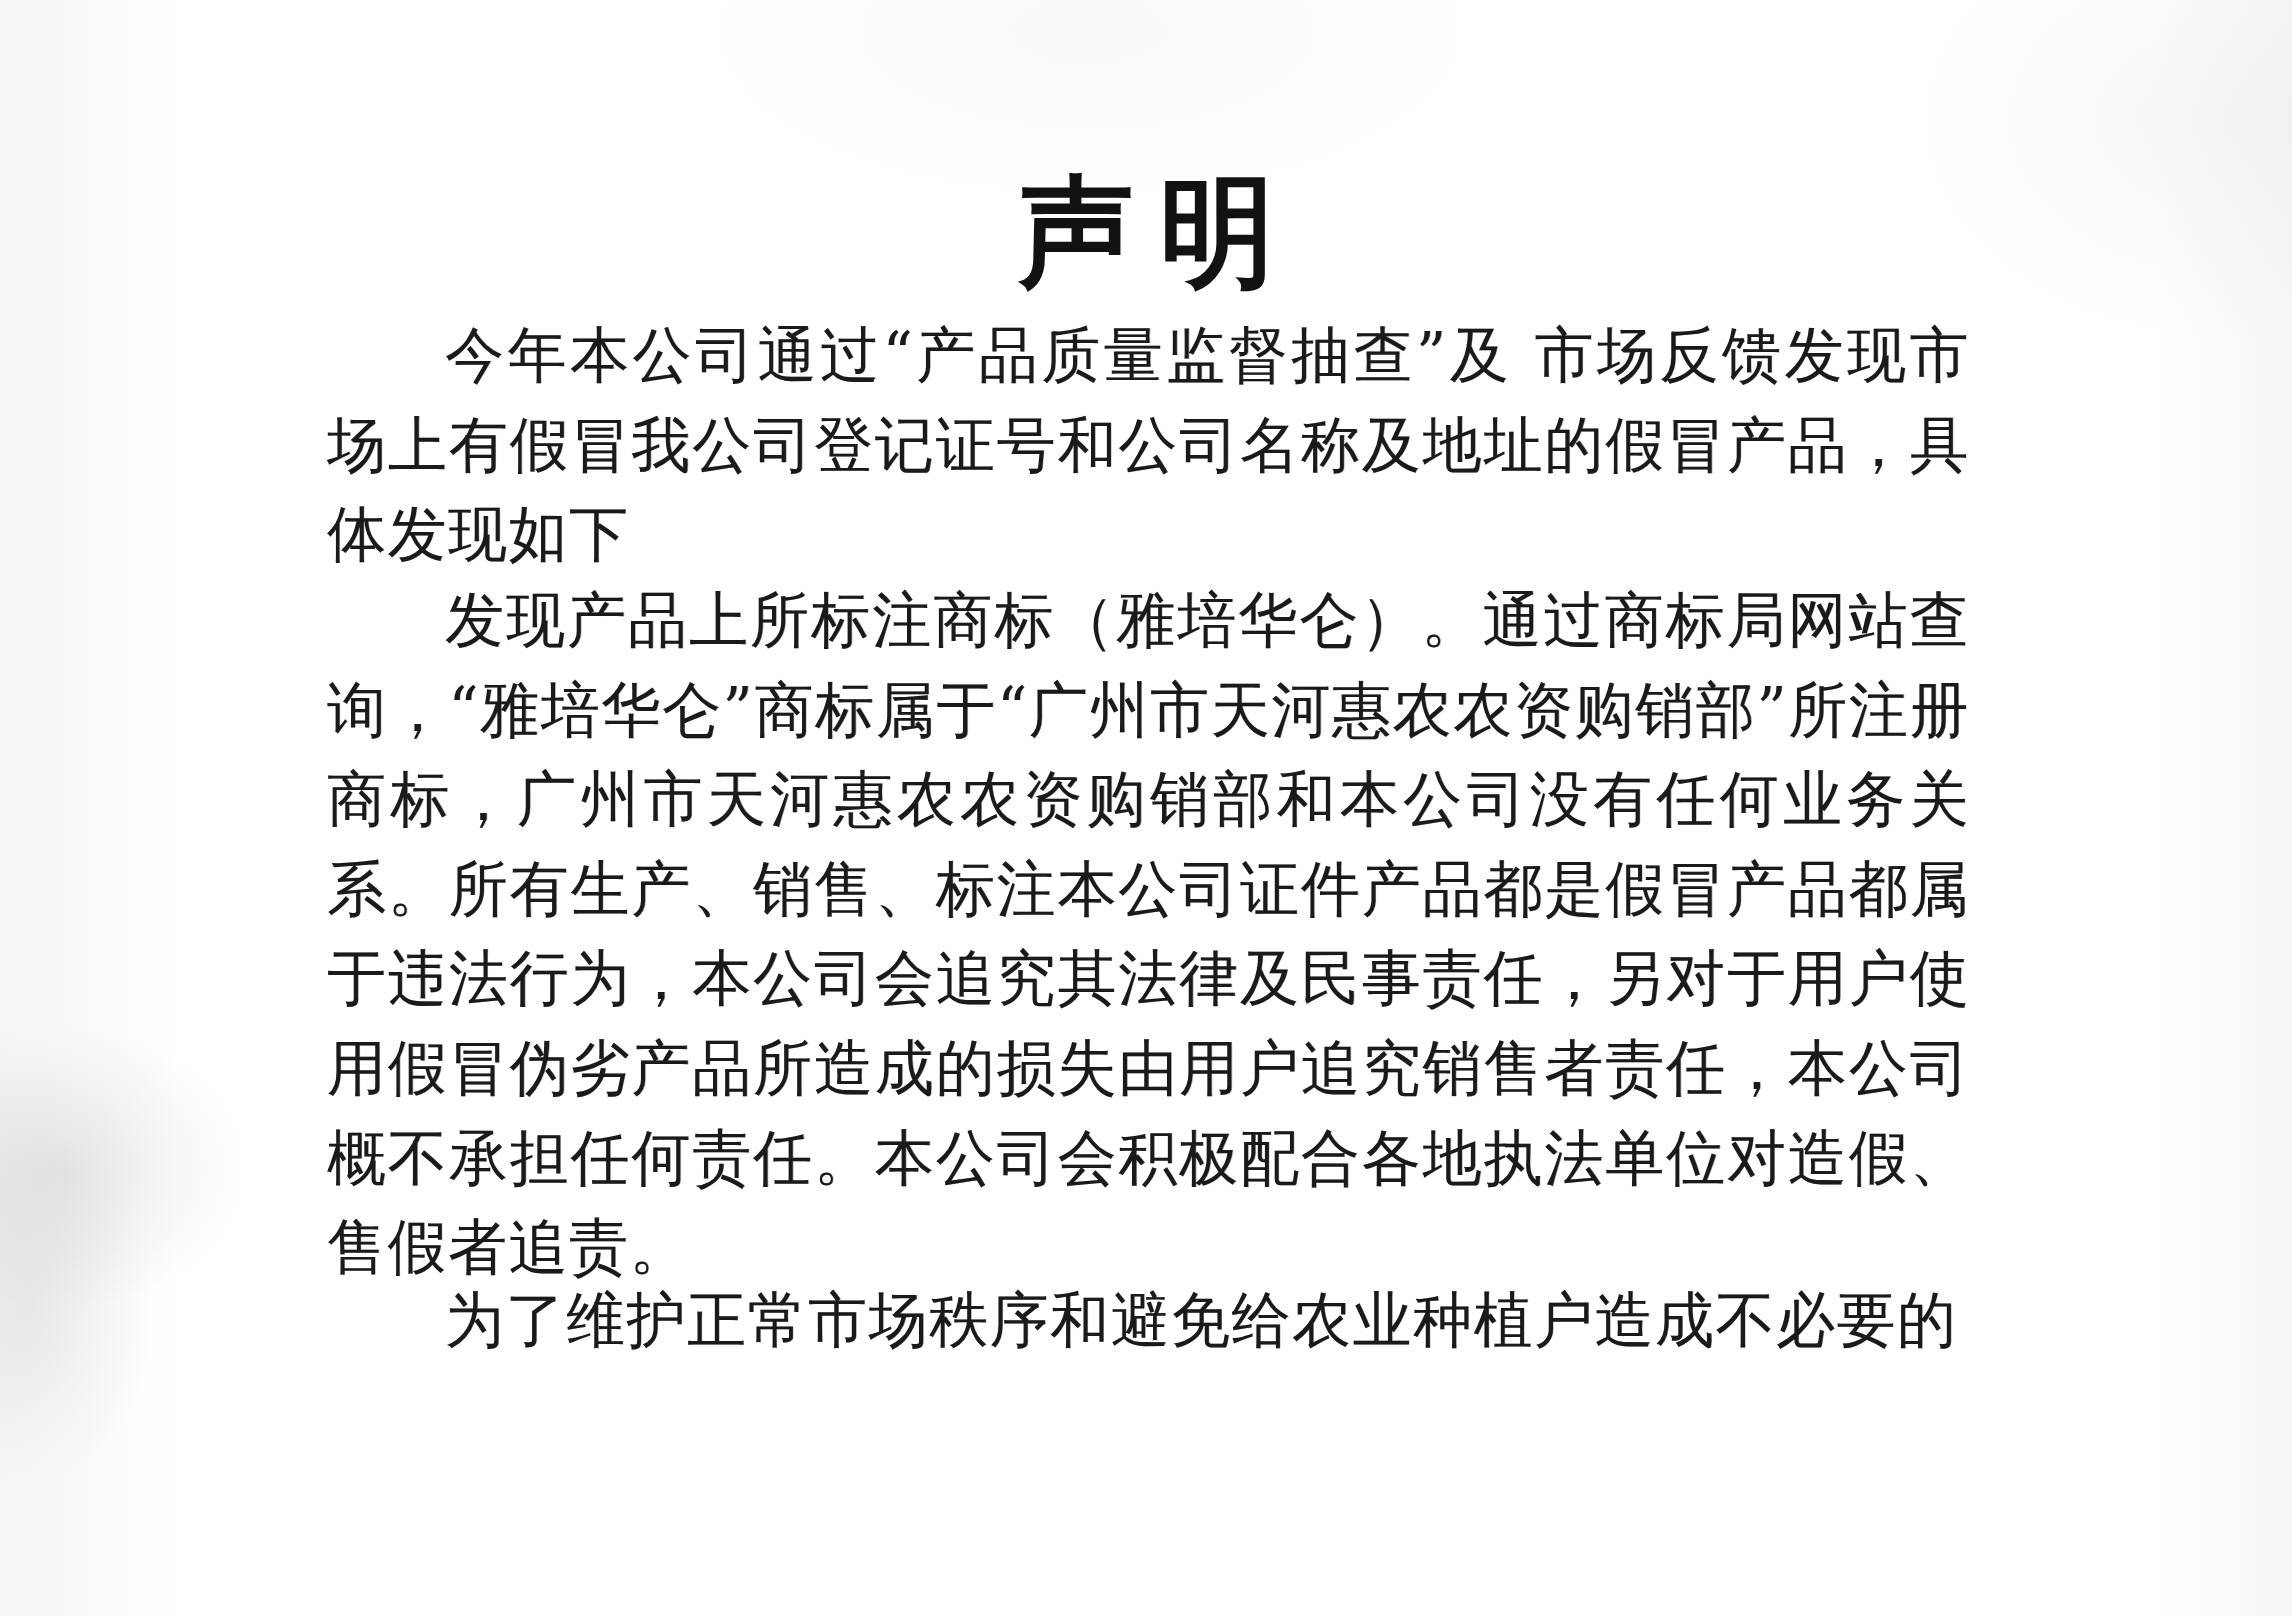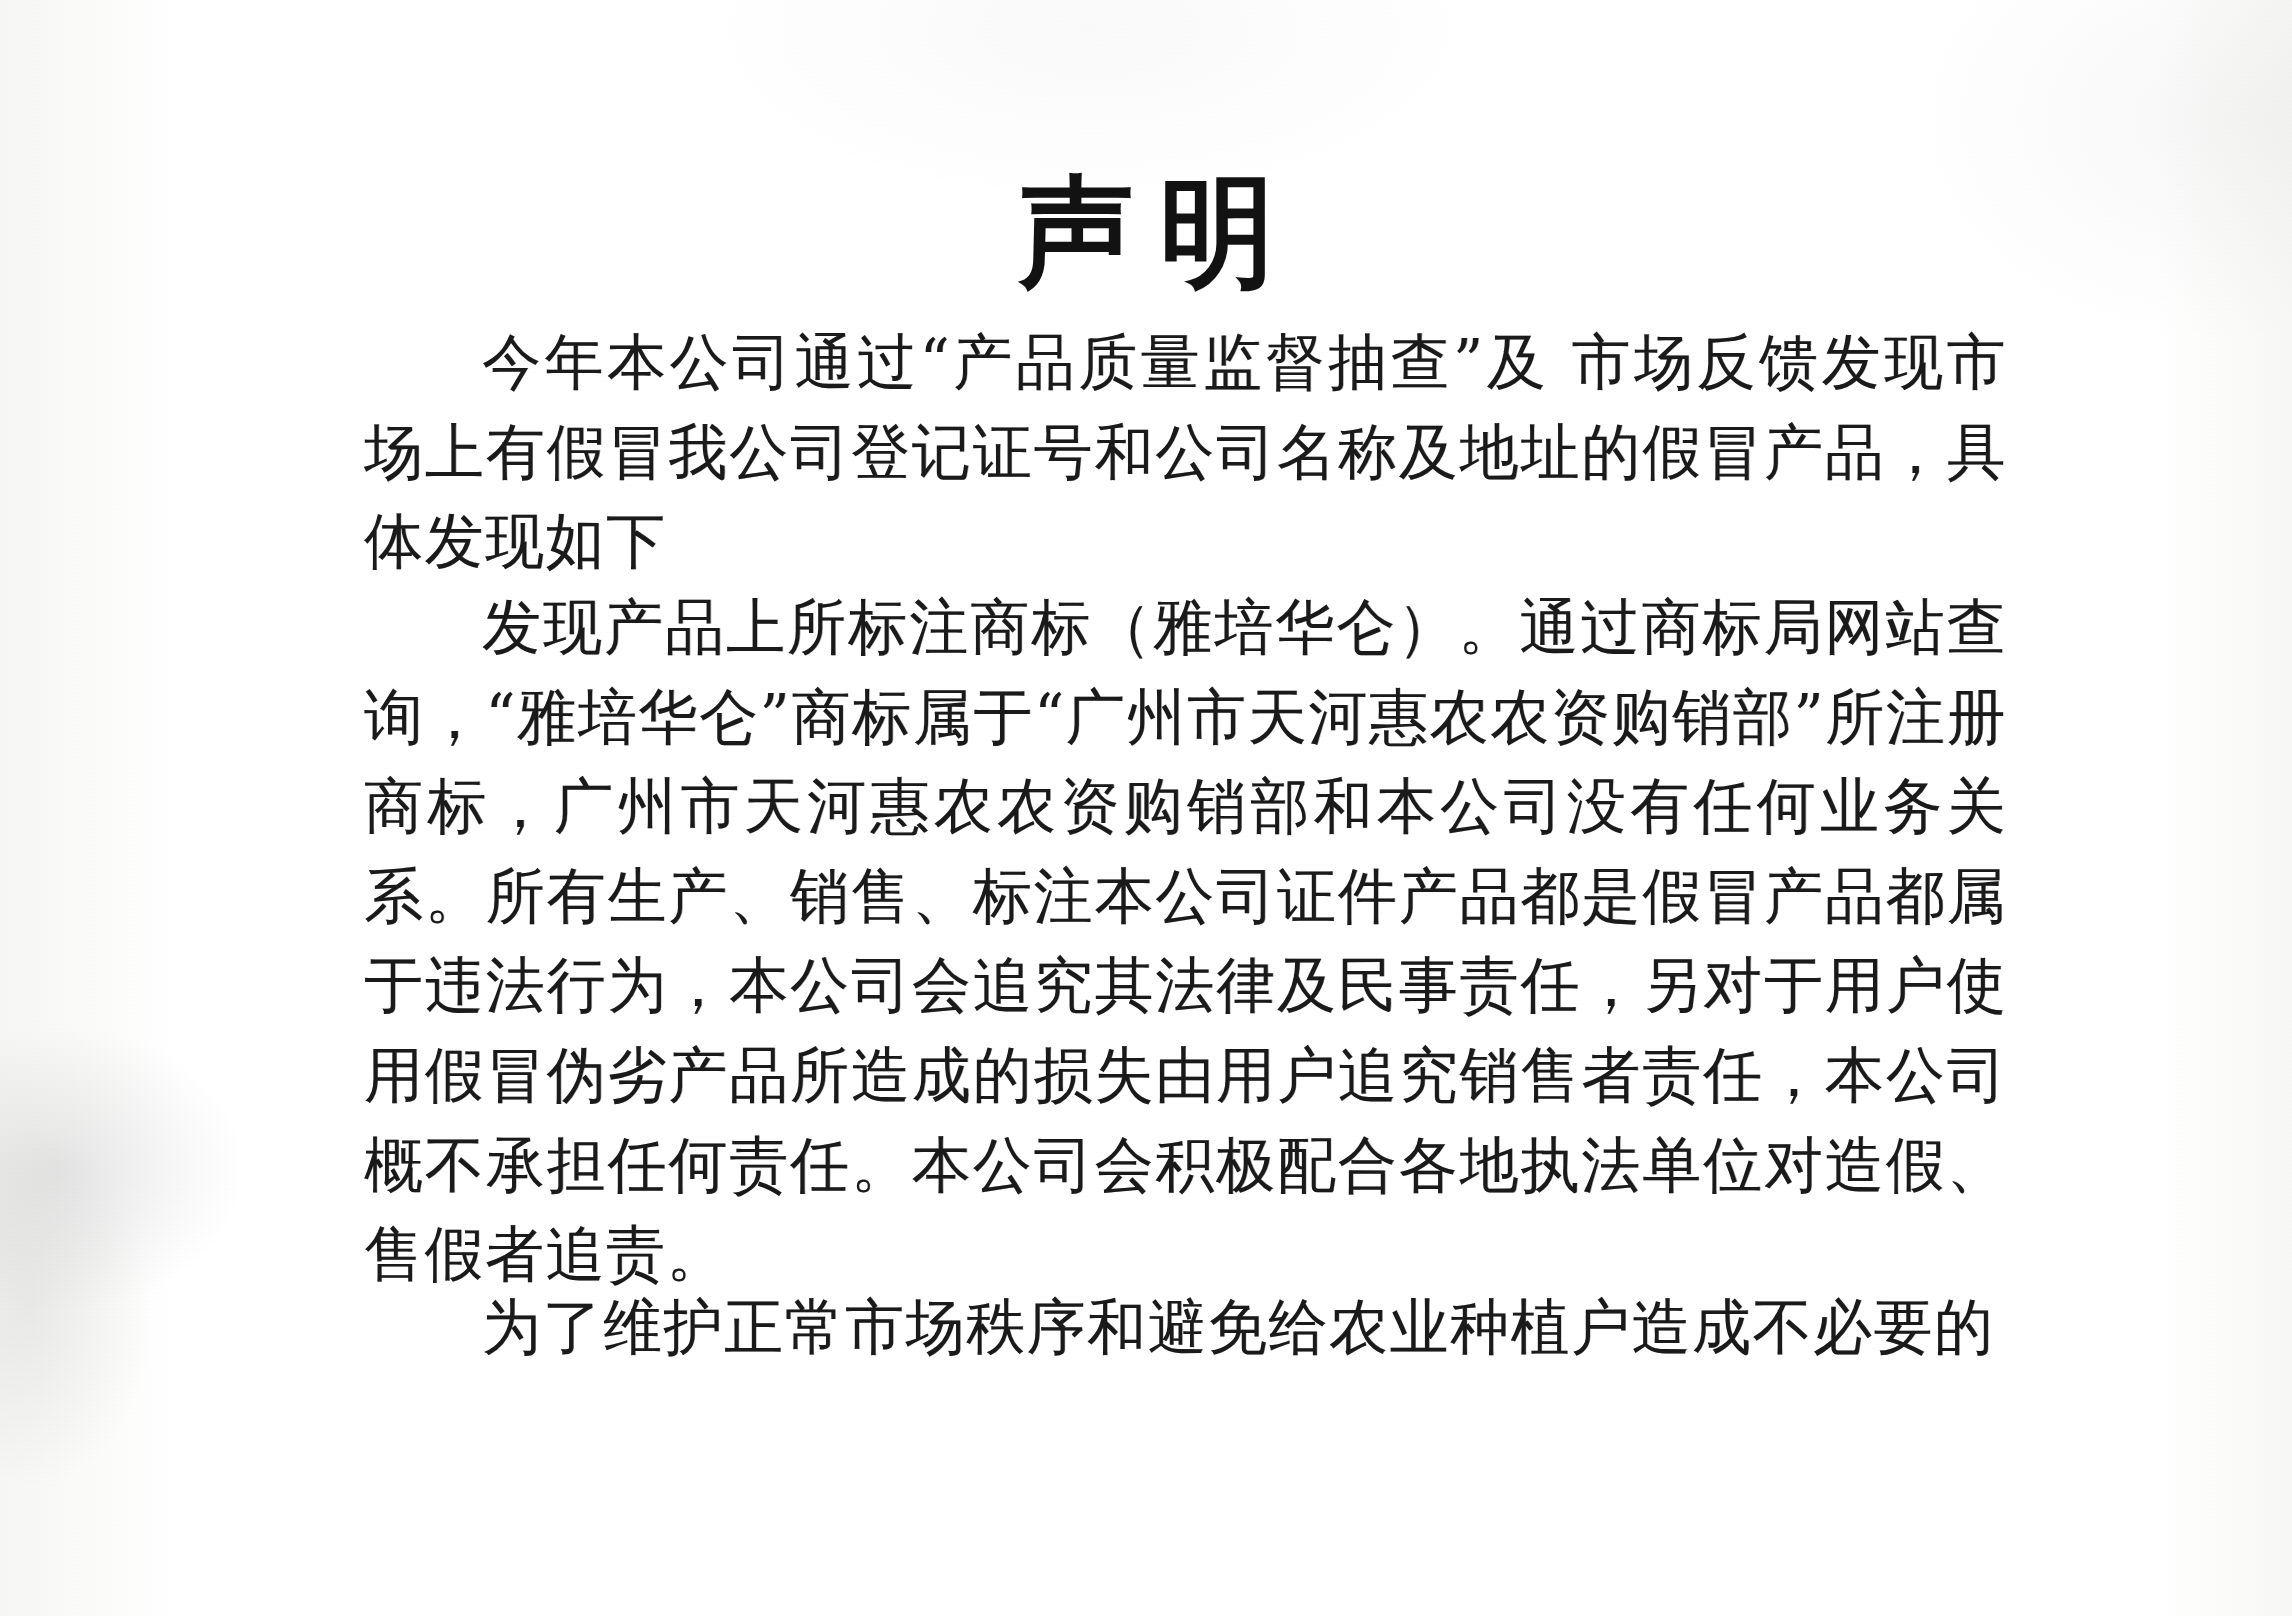--- a/index.html
+++ b/index.html
@@ -47,22 +47,21 @@
     font-weight: 700;
     color: #121212;
     font-family: "DejaVu Serif", "Liberation Serif", serif;
     transform: scaleY(1.05);
   }
 
   .body-block {
     position: absolute;
     left: 327px;
     width: 1643px;
-    top: 317px;
-    margin-left: 37px;
+    top: 310px;
   }
 
   .para {
     font-size: 59px;
     line-height: 87px;
     color: #1a1a1a;
     text-indent: 2em;
     text-align: justify;
     text-justify: inter-ideograph;
     letter-spacing: 1.5px;

